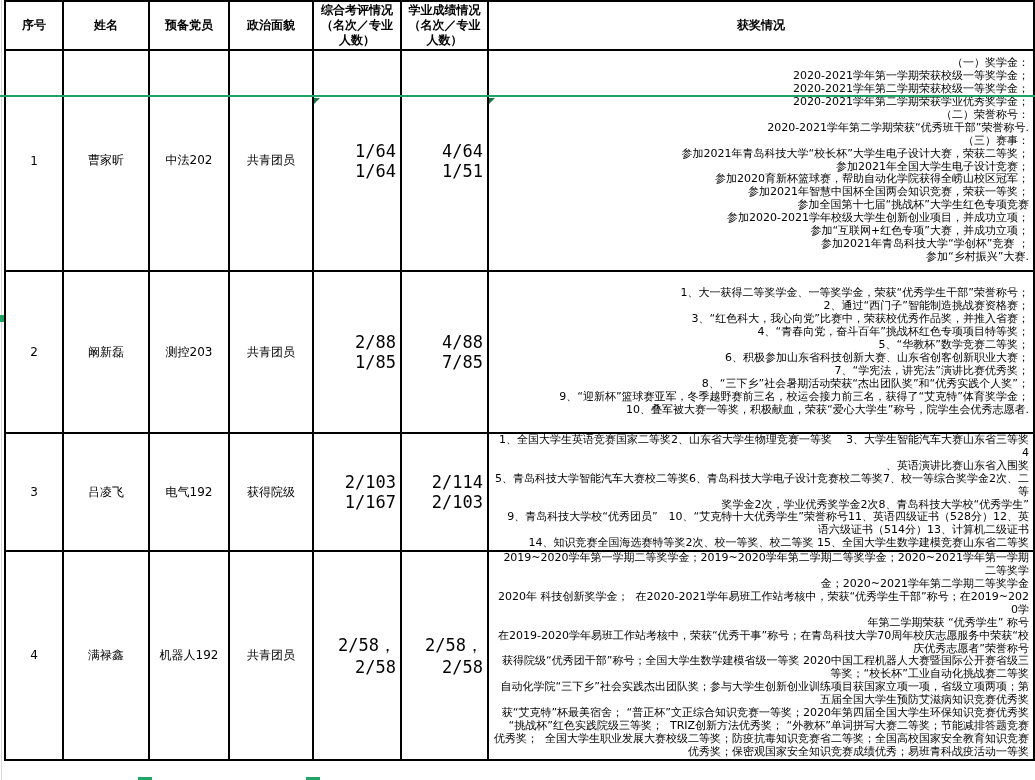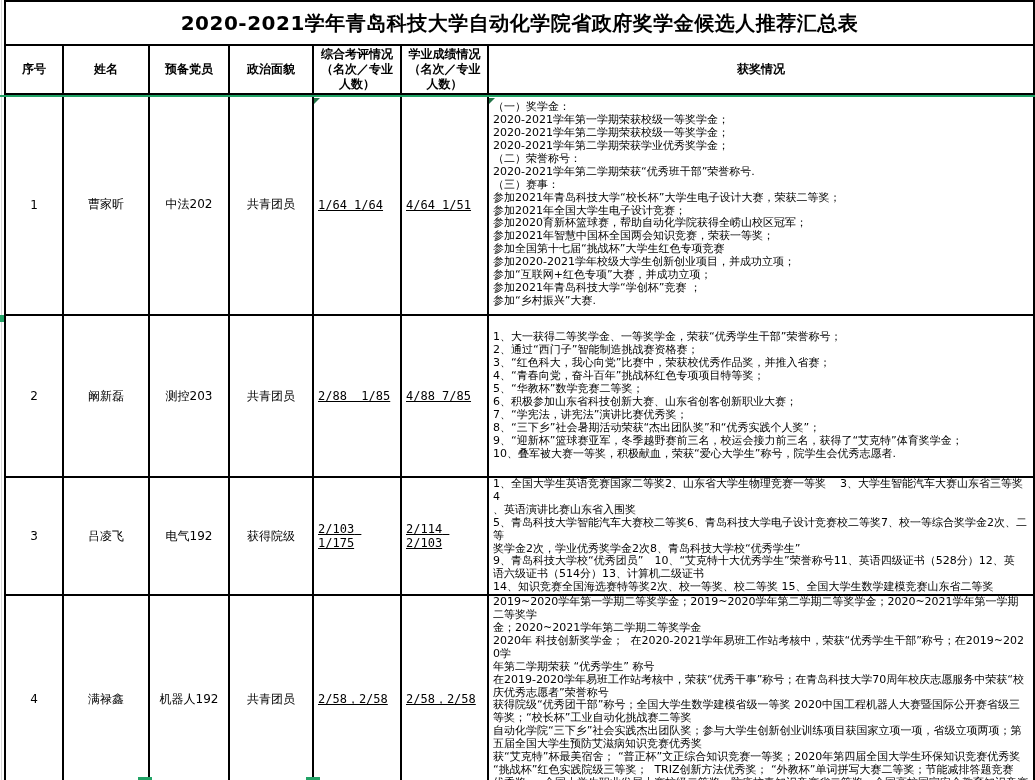--- a/index.html
+++ b/index.html
@@ -8,23 +8,23 @@
     background:#ffffff;color:#000;
     font-family:"DejaVu Sans",sans-serif;
   }
   .gutter-line{position:absolute;left:1px;top:0;width:1px;height:780px;background:#d8d8d8;}
   .sheet{position:absolute;left:4px;top:0;}
   table.doc{border-collapse:collapse;table-layout:fixed;width:1029px;}
   table.doc td,table.doc th{border:2px solid #000;padding:0 4px;overflow:hidden;vertical-align:middle;}
   .title-row td{height:42px;text-align:center;font-weight:bold;font-size:20px;letter-spacing:0.5px;padding:0;}
   .header-row th{height:47px;text-align:center;font-weight:bold;font-size:12px;line-height:15px;padding:0 5px;margin-top:44px;}
   .c-center{text-align:center;font-size:12px;white-space:pre-wrap;}
-  .c-rank{text-align:left;font-size:12px;font-family:"DejaVu Sans Mono",monospace;white-space:pre-wrap;text-decoration:underline;}
+  .c-rank{text-align:right;font-size:17px;font-family:"DejaVu Sans Mono",monospace;white-space:pre-wrap;}
   .r1{height:221px;} .r2{height:162px;} .r3{height:113px;} .r4{height:187px;}
-  .awards-cell{text-align:left;vertical-align:middle;padding:2px 5px;}
+  .awards-cell{text-align:right;vertical-align:middle;padding:2px 5px;}
   .awards-text{font-size:11px;line-height:12.9px;white-space:pre-wrap;word-break:break-all;}
   
   .sel-line{position:absolute;left:0;top:95px;width:1035px;height:2px;background:#21a366;}
   .sel-tick-left{position:absolute;left:0;top:315px;width:4px;height:7px;background:#21a366;}
   .sel-tick-b1{position:absolute;left:138px;top:777px;width:14px;height:3px;background:#21a366;}
   .sel-tick-b2{position:absolute;left:306px;top:777px;width:14px;height:3px;background:#21a366;}
   .flag{position:absolute;width:0;height:0;border-top:6px solid #217346;border-right:6px solid transparent;}
   .flag-1{left:314px;top:98px;}
   .flag-2{left:489px;top:98px;}
 </style>
@@ -39,23 +39,20 @@
       <col style="width:58px">
         <col style="width:86px">
         <col style="width:80px">
       <col style="width:84px">
         <col style="width:88px">
         <col style="width:87px">
       <col style="width:546px">
     </colgroup>
 
     <tbody>
-        <tr class="title-row">
-      <td colspan="7">2020-2021学年青岛科技大学自动化学院省政府奖学金候选人推荐汇总表</td>
-    </tr>
 
     <tr class="header-row">
       <th>序号</th>
       <th>姓名</th>
       <th>预备党员</th>
       <th>政治面貌</th>
       <th>综合考评情况（名次／专业人数）</th>
       <th>学业成绩情况（名次／专业人数）</th>
       <th>获奖情况</th>
     </tr>
@@ -106,21 +103,21 @@
 9、“迎新杯”篮球赛亚军，冬季越野赛前三名，校运会接力前三名，获得了“艾克特”体育奖学金；
 10、叠军被大赛一等奖，积极献血，荣获“爱心大学生”称号，院学生会优秀志愿者.</div>
       </td>
     </tr>
 
     <tr class="r3">
       <td class="c-center">3</td>
       <td class="c-center">吕凌飞</td>
       <td class="c-center">电气192</td>
       <td class="c-center">获得院级</td>
-      <td class="c-rank">2/103 1/175</td>
+      <td class="c-rank">2/103 1/167</td>
       <td class="c-rank">2/114 2/103</td>
       <td class="awards-cell">
         <div class="awards-text">1、全国大学生英语竞赛国家二等奖2、山东省大学生物理竞赛一等奖    3、大学生智能汽车大赛山东省三等奖4
 、英语演讲比赛山东省入围奖
 5、青岛科技大学智能汽车大赛校二等奖6、青岛科技大学电子设计竞赛校二等奖7、校一等综合奖学金2次、二等
 奖学金2次，学业优秀奖学金2次8、青岛科技大学校“优秀学生”
 9、青岛科技大学校“优秀团员”　10、“艾克特十大优秀学生”荣誉称号11、英语四级证书（528分）12、英
 语六级证书（514分）13、计算机二级证书
 14、知识竞赛全国海选赛特等奖2次、校一等奖、校二等奖 15、全国大学生数学建模竞赛山东省二等奖</div>
       </td>

